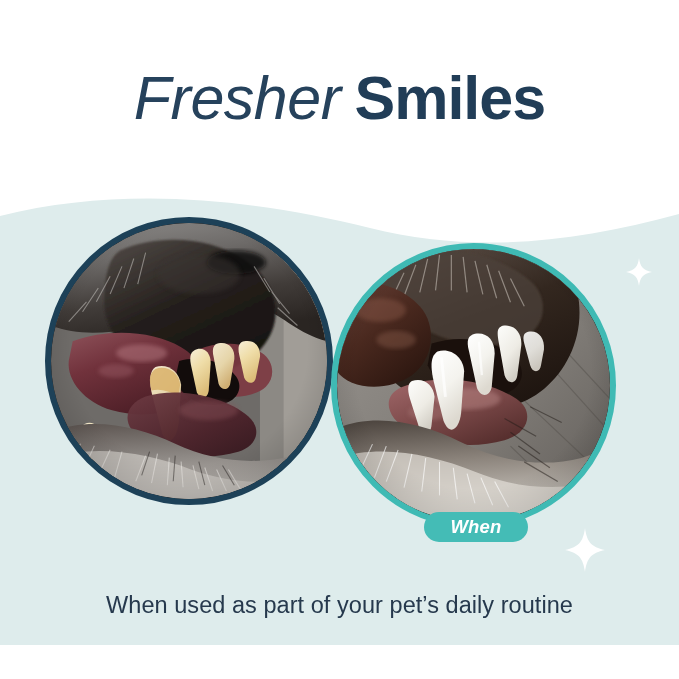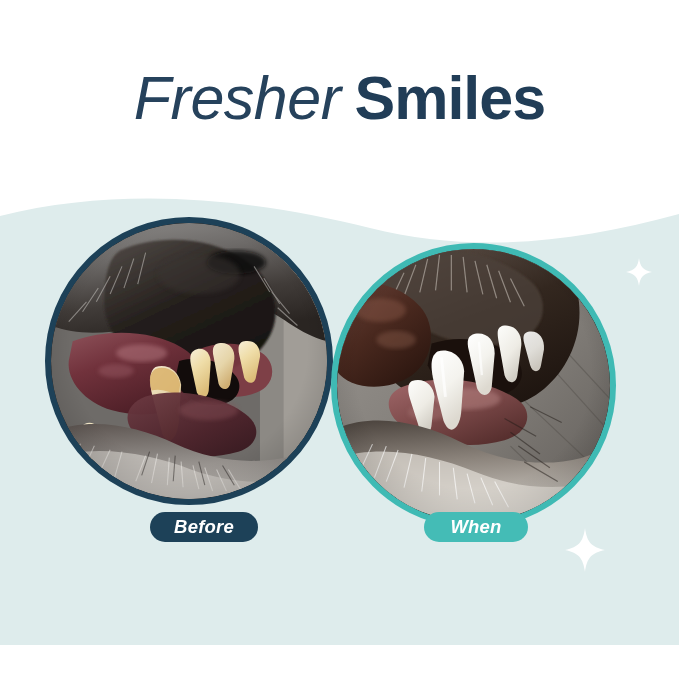--- a/index.html
+++ b/index.html
@@ -424,23 +424,21 @@
             <path d="M190,216 L224,236" fill="none"></path>
               <path d="M170,172 L202,190" fill="none"></path>
             <path d="M196,160 L228,176" fill="none"></path>
           </g>
 
           <rect x="0" y="0" width="277" height="277" fill="url(#aVig)"></rect>
         </svg>
       </div>
     </div>
 
-    <div class="badge badge-before">
-      <span>Before</span>
-    </div>
     <div class="badge badge-after">
       <span>When</span>
     </div>
 
   </div>
 
+  <div class="caption">When used as part of your pet’s daily routine</div>
 
 </div>
 
 </body></html>

